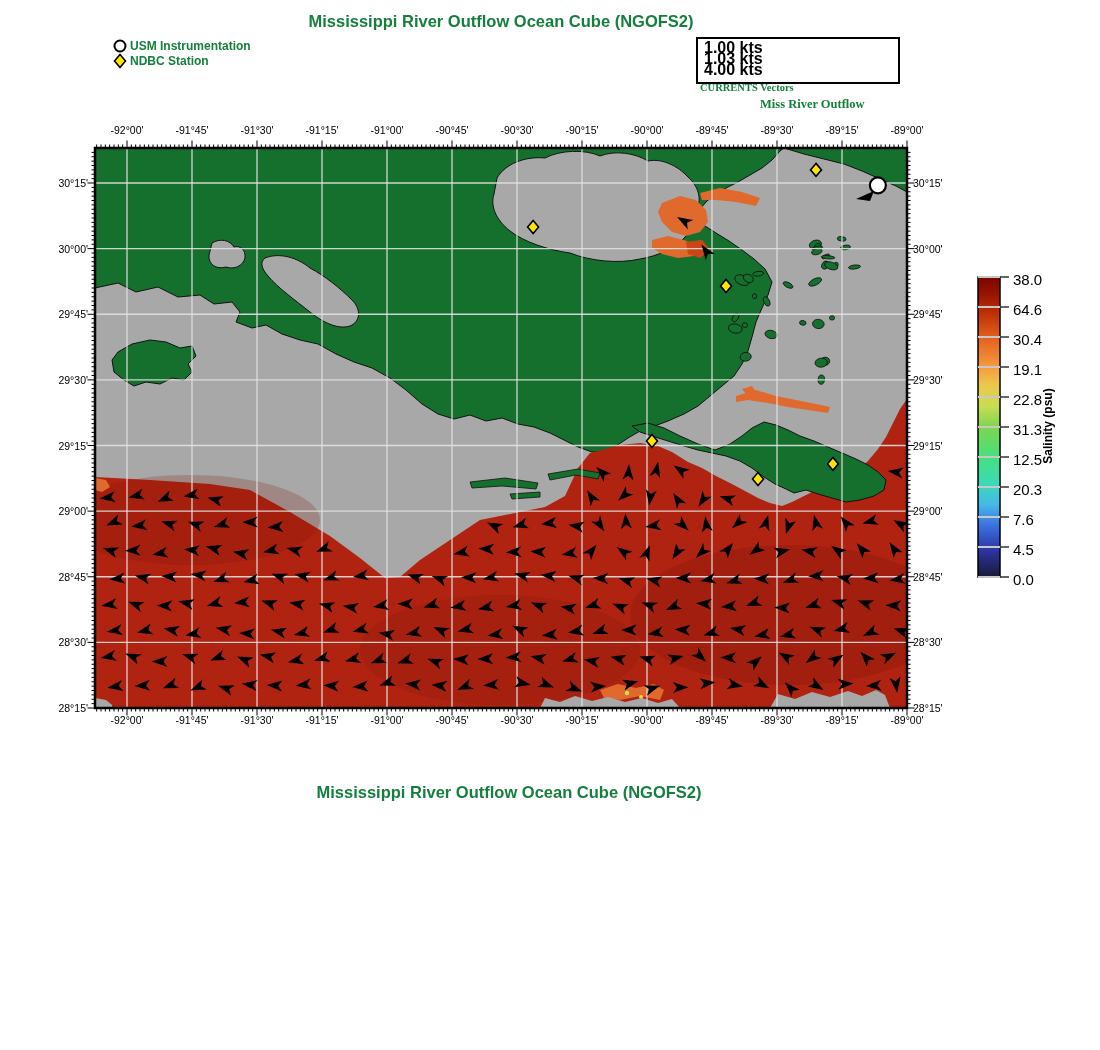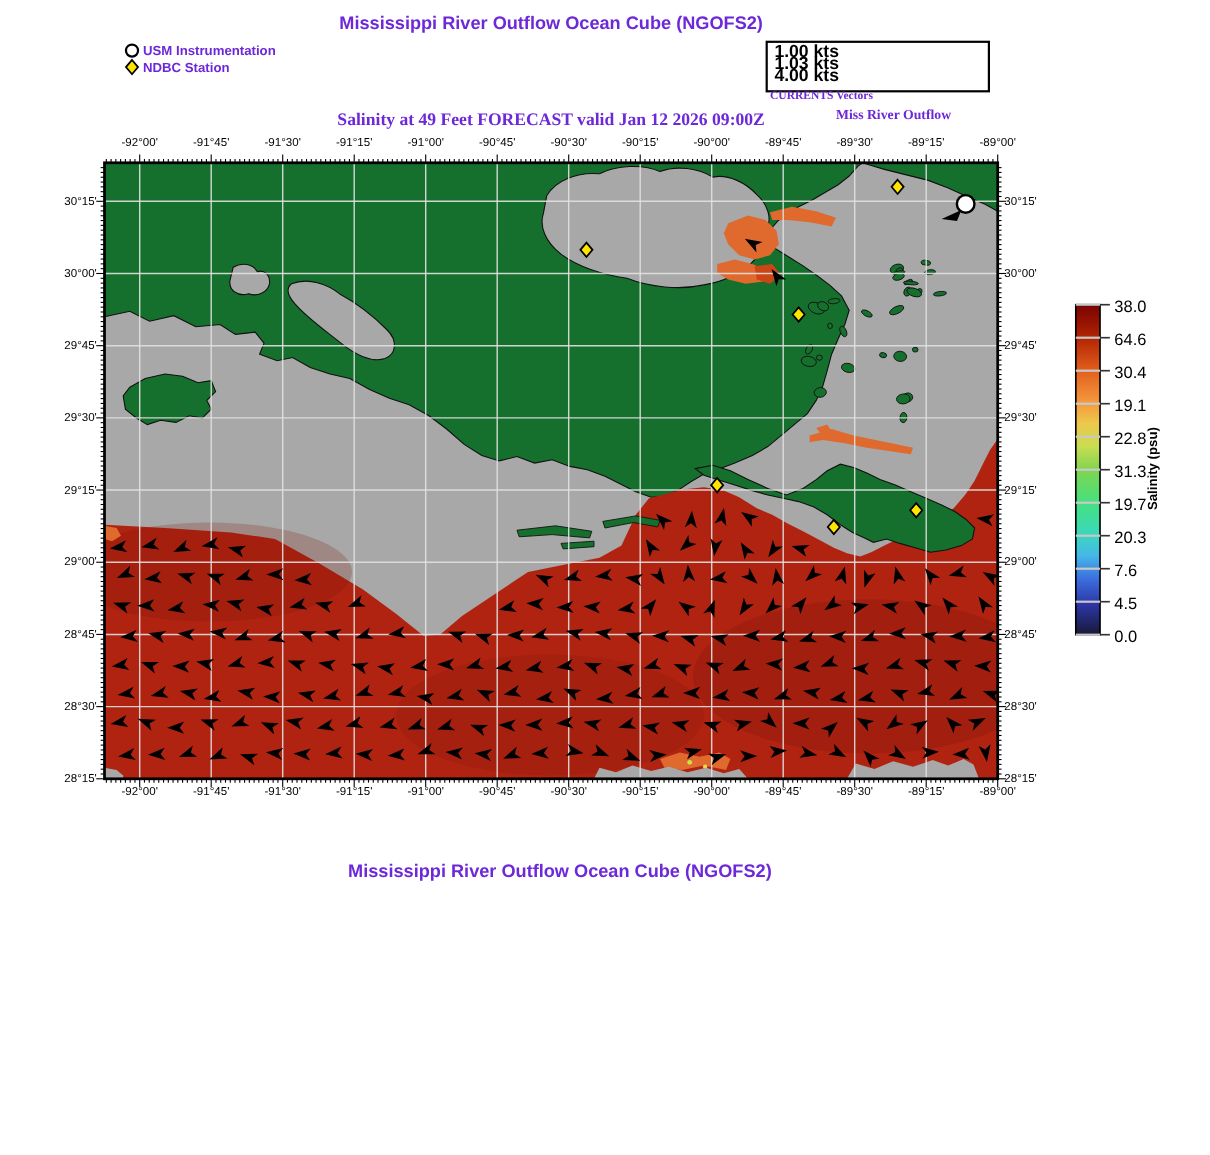--- a/index.html
+++ b/index.html
@@ -1,20 +1,20 @@
 <!DOCTYPE html>
 <html><head>
 <meta charset="utf-8">
 <style>
   html,body{margin:0;padding:0;background:#fff;}
   body{width:1100px;height:1050px;position:relative;overflow:hidden;
        font-family:"Liberation Sans",sans-serif;}
   #stage{position:absolute;left:0;top:0;width:1100px;height:1050px;}
   svg#plot{position:absolute;left:0;top:0;z-index:1;}
-  .txt{position:absolute;z-index:3;color:#6d28d9;white-space:nowrap;}
+  .txt{position:absolute;z-index:3;color:#15803d;white-space:nowrap;}
   .title-sans{font-weight:bold;font-size:16.5px;text-align:center;}
   .title-serif{font-family:"Liberation Serif",serif;font-weight:bold;font-size:16px;text-align:center;}
   .legend-label{font-weight:bold;font-size:12px;line-height:12px;}
   .vecbox{position:absolute;left:696px;top:37px;width:200px;height:43px;border:2px solid #000;
           background:#fff;z-index:2;}
   .vecrow{position:absolute;left:6px;font-weight:bold;font-size:16px;line-height:10.5px;z-index:3;}
   .veccap{font-weight:bold;font-size:10.5px;}
   .outflow{font-family:"Liberation Serif",serif;font-weight:bold;font-size:12.5px;}
   .axlab{position:absolute;font-size:10.5px;color:#000;z-index:3;}
   .axlab.lon{width:56px;text-align:center;}
@@ -1083,21 +1083,20 @@
 <div class="txt legend-label" style="left:130px;top:55px;">NDBC Station</div>
 
 <div class="vecbox">
   <div class="vecrow" style="top:4px;">1.00 kts</div>
   <div class="vecrow" style="top:15px;">1.03 kts</div>
   <div class="vecrow" style="top:26px;">4.00 kts</div>
 </div>
 <div class="txt veccap" style="left:700px;top:82px;font-family:Liberation Serif, serif;">CURRENTS Vectors</div>
 <div class="txt outflow" style="left:760px;top:97px;width:140px;">Miss River Outflow</div>
 
-<div class="txt title-serif" style="left:95px;top:101px;width:812px;">Salinity at 49 Feet FORECAST valid Jan 12 2026 09:00Z</div>
 
 <div id="axis-labels">
       <div class="axlab lon" style="left: 99px; top: 124px;">-92°00'</div>
       <div class="axlab lon" style="left: 99px; top: 714px;">-92°00'</div>
       <div class="axlab lon" style="left: 164px; top: 124px;">-91°45'</div>
       <div class="axlab lon" style="left: 164px; top: 714px;">-91°45'</div>
       <div class="axlab lon" style="left: 229px; top: 124px;">-91°30'</div>
       <div class="axlab lon" style="left: 229px; top: 714px;">-91°30'</div>
       <div class="axlab lon" style="left: 294px; top: 124px;">-91°15'</div>
       <div class="axlab lon" style="left: 294px; top: 714px;">-91°15'</div>
@@ -1139,21 +1138,21 @@
       <div class="axlab latR" style="left: 913px; top: 702px;">28°15'</div>
     </div>
 
 <div id="cb-labels">
       <div class="cblab" style="left: 1013px; top: 270.5px;">38.0</div>
       <div class="cblab" style="left: 1013px; top: 300.5px;">64.6</div>
       <div class="cblab" style="left: 1013px; top: 330.5px;">30.4</div>
       <div class="cblab" style="left: 1013px; top: 360.5px;">19.1</div>
       <div class="cblab" style="left: 1013px; top: 390.5px;">22.8</div>
       <div class="cblab" style="left: 1013px; top: 420.5px;">31.3</div>
-      <div class="cblab" style="left: 1013px; top: 450.5px;">19.7</div>
+      <div class="cblab" style="left: 1013px; top: 450.5px;">12.5</div>
       <div class="cblab" style="left: 1013px; top: 480.5px;">20.3</div>
       <div class="cblab" style="left: 1013px; top: 510.5px;">7.6</div>
       <div class="cblab" style="left: 1013px; top: 540.5px;">4.5</div>
       <div class="cblab" style="left: 1013px; top: 570.5px;">0.0</div>
     </div>
 <div class="cbtitle" style="left:948px;top:419px;">Salinity (psu)</div>
 
 <div class="txt title-sans" style="left:95px;top:783px;width:828px;">Mississippi River Outflow Ocean Cube (NGOFS2)</div>
 
 </div>

